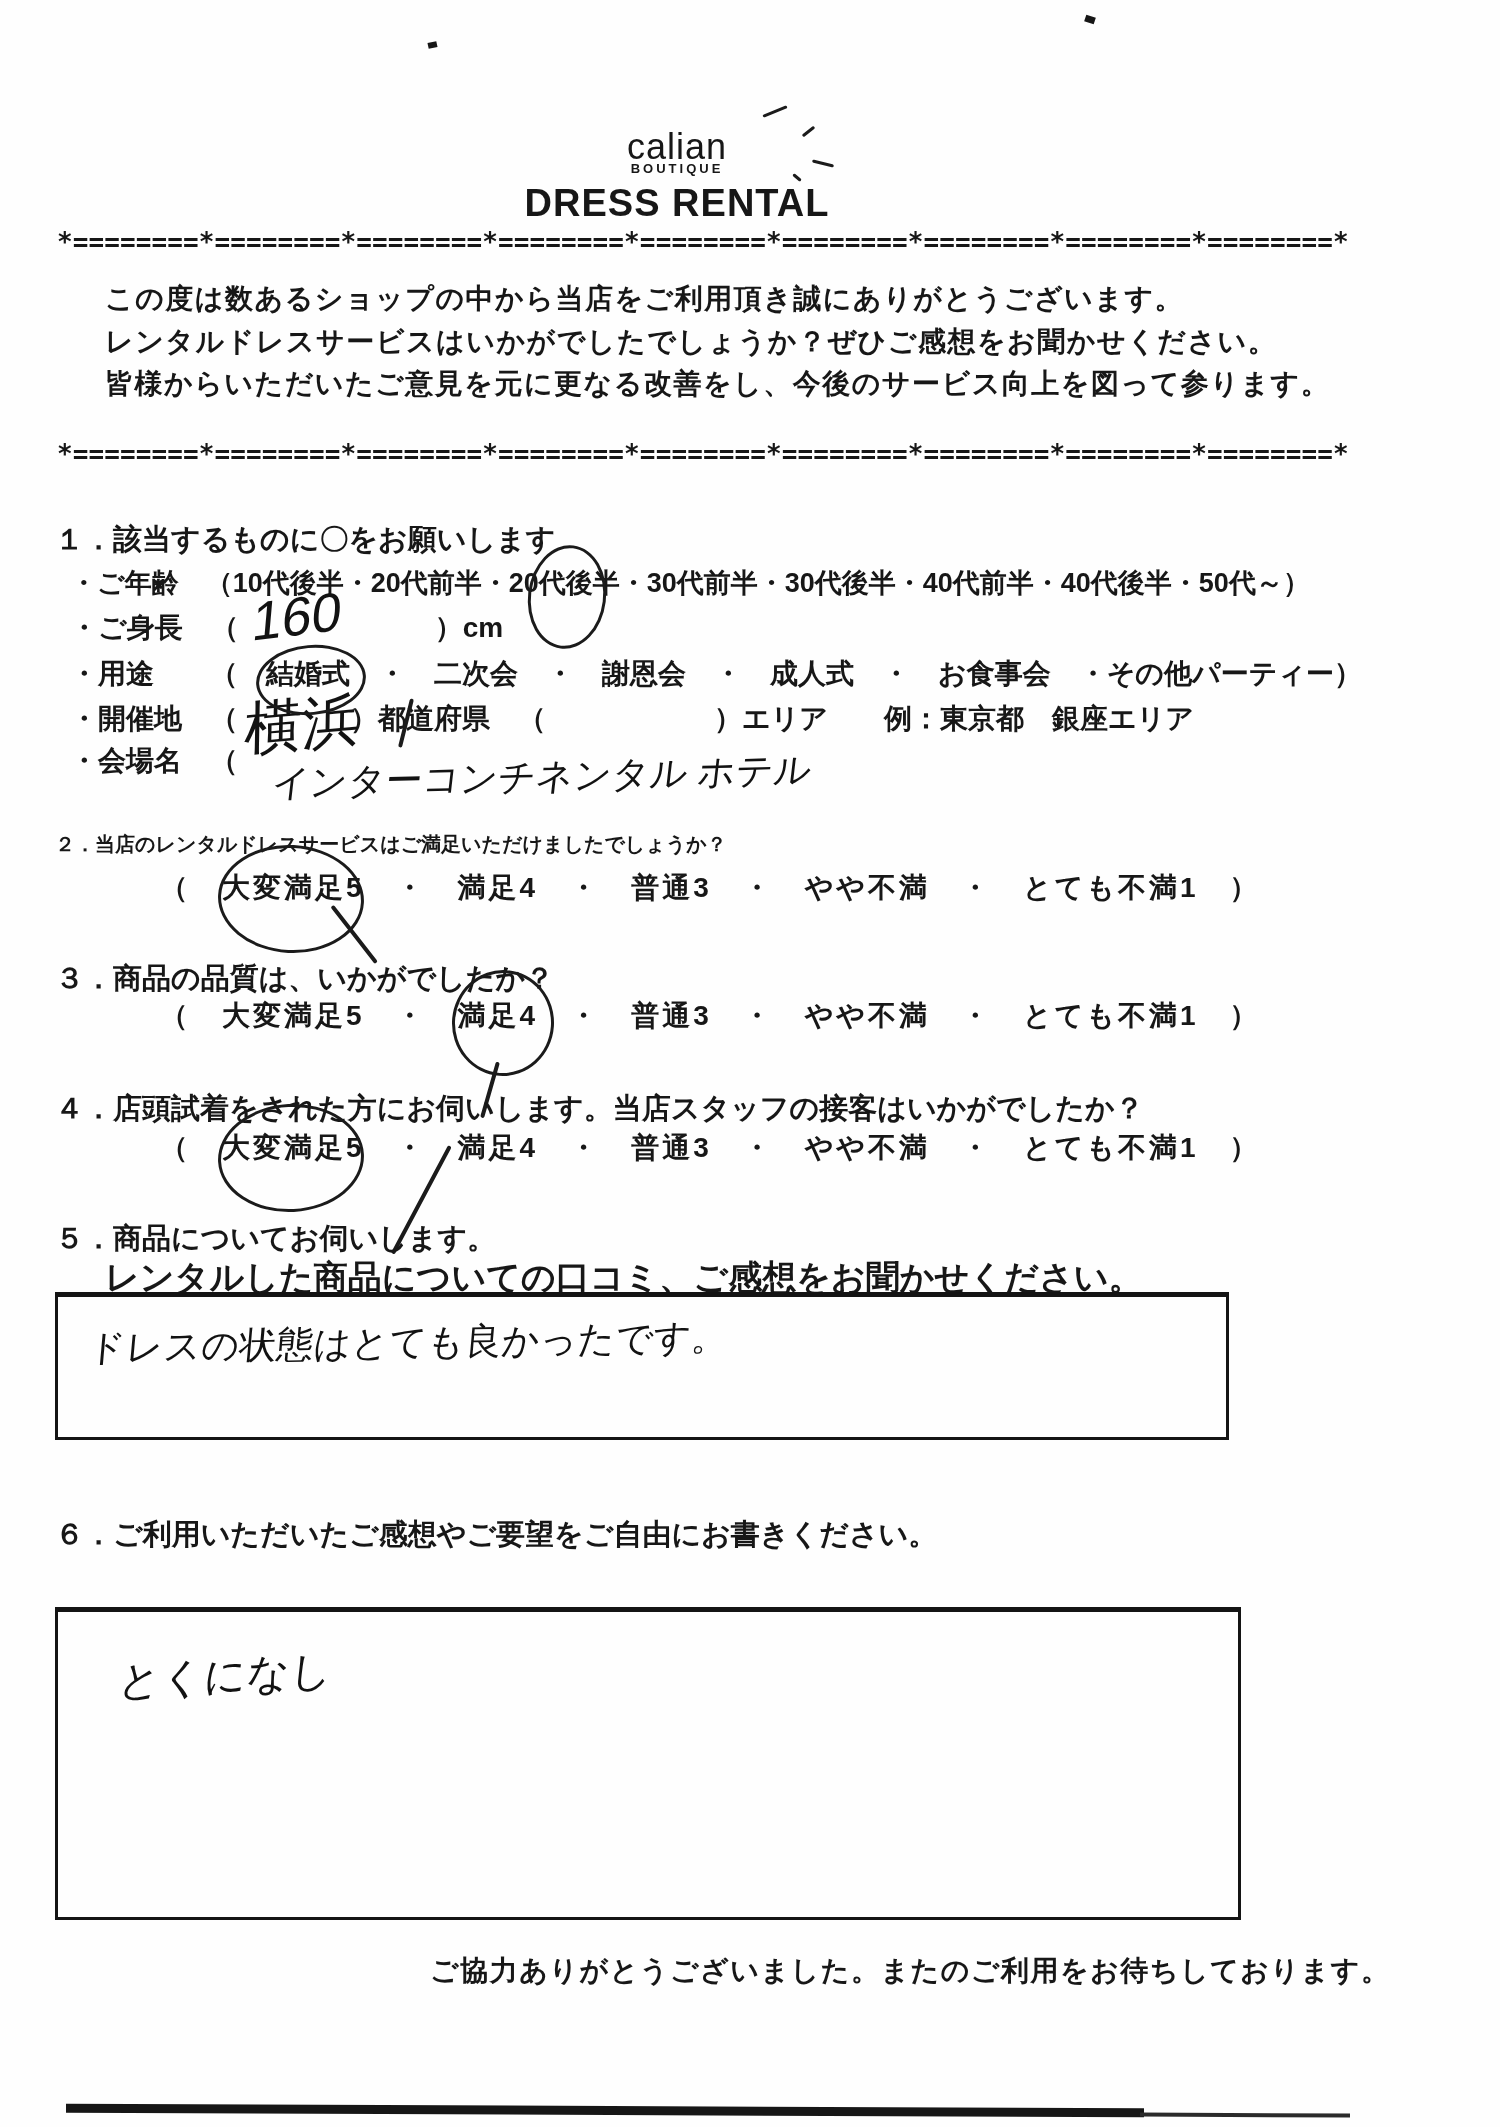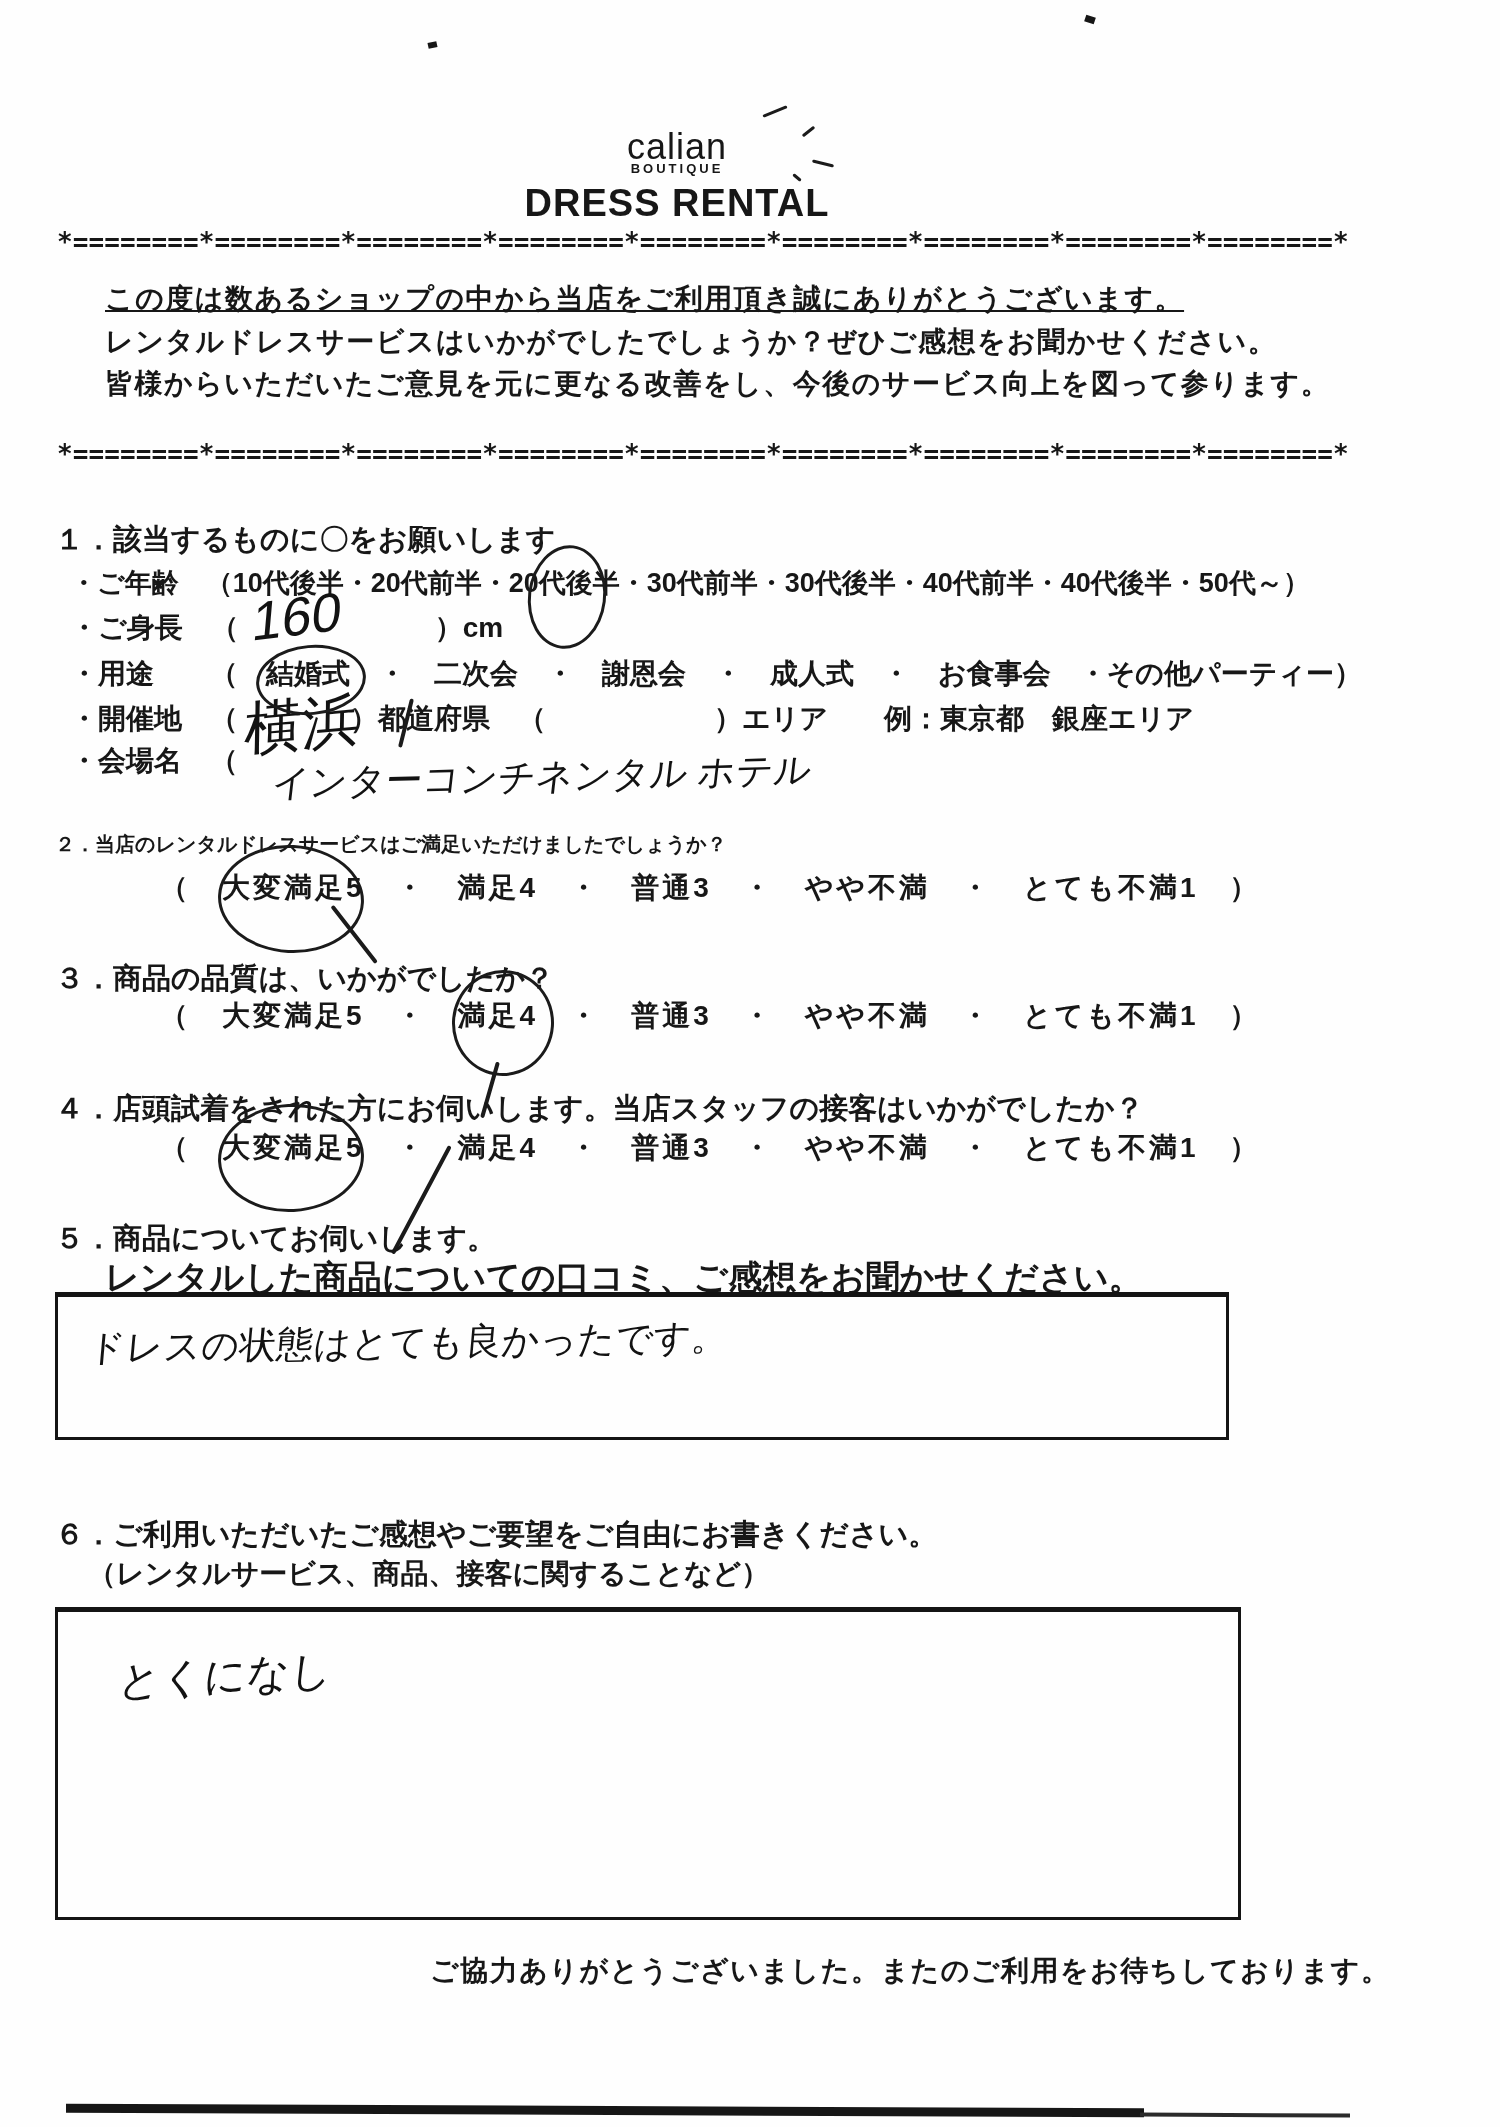--- a/index.html
+++ b/index.html
@@ -30,21 +30,21 @@
 
   <div class="stroke" style="left:762px;top:110px;width:26px;height:3px;transform:rotate(-22deg);"></div>
   <div class="stroke" style="left:801px;top:130px;width:15px;height:3px;transform:rotate(-38deg);"></div>
   <div class="stroke" style="left:812px;top:162px;width:22px;height:3px;transform:rotate(14deg);"></div>
   <div class="stroke" style="left:792px;top:176px;width:10px;height:3px;transform:rotate(40deg);"></div>
   <div class="artifact" style="left:1085px;top:16px;width:10px;height:7px;transform:rotate(18deg);"></div>
   <div class="artifact" style="left:428px;top:42px;width:9px;height:6px;transform:rotate(-12deg);"></div>
 
   <div class="abs divider" style="left:57px;top:228px;">*========*========*========*========*========*========*========*========*========*</div>
 
-  <div class="abs print" style="left:105px;top:283px;font-size:28px;letter-spacing:1.5px;text-decoration:underline;">この度は数あるショップの中から当店をご利用頂き誠にありがとうございます。</div>
+  <div class="abs print" style="left:105px;top:283px;font-size:28px;letter-spacing:1.5px;">この度は数あるショップの中から当店をご利用頂き誠にありがとうございます。</div>
   <div class="abs print" style="left:105px;top:326px;font-size:28px;letter-spacing:1.5px;">レンタルドレスサービスはいかがでしたでしょうか？ぜひご感想をお聞かせください。</div>
   <div class="abs print" style="left:105px;top:368px;font-size:28px;letter-spacing:1.5px;">皆様からいただいたご意見を元に更なる改善をし、今後のサービス向上を図って参ります。</div>
 
   <div class="abs divider" style="left:57px;top:440px;">*========*========*========*========*========*========*========*========*========*</div>
 
   <div class="abs heading" style="left:55px;top:523px;font-size:29px;">１．該当するものに〇をお願いします</div>
   <div class="abs print" style="left:70px;top:568px;font-size:27px;">・ご年齢　（10代後半・20代前半・20代後半・30代前半・30代後半・40代前半・40代後半・50代～）</div>
   <div class="abs print" style="left:70px;top:612px;font-size:28px;">・ご身長　（　　　　　　　）cm</div>
   <div class="abs print" style="left:70px;top:658px;font-size:28px;">・用途　　（　結婚式　・　二次会　・　謝恩会　・　成人式　・　お食事会　・その他パーティー）</div>
   <div class="abs print" style="left:70px;top:703px;font-size:28px;">・開催地　（　　　　）都道府県　（　　　　　　）エリア　　例：東京都　銀座エリア</div>
@@ -72,21 +72,20 @@
   <div class="abs print" style="left:160px;top:1132px;font-size:28px;letter-spacing:3px;">（　大変満足5　・　満足4　・　普通3　・　やや不満　・　とても不満1　）</div>
   <div class="circle" style="left:218px;top:1104px;width:140px;height:102px;transform:rotate(-3deg);" title="大変満足5"></div>
   <div class="stroke" style="left:448px;top:1146px;width:4px;height:122px;transform:rotate(28deg);transform-origin:top center;"></div>
 
   <div class="abs heading" style="left:55px;top:1222px;font-size:29px;">５．商品についてお伺いします。</div>
   <div class="abs heading" style="left:105px;top:1258px;font-size:34px;">レンタルした商品についての口コミ、ご感想をお聞かせください。</div>
   <div class="box" style="left:55px;top:1292px;width:1168px;height:140px;"></div>
   <div class="hw" style="left:88px;top:1318px;font-size:37px;transform:rotate(-1deg) skewX(-6deg);">ドレスの状態はとても良かったです。</div>
 
   <div class="abs heading" style="left:55px;top:1518px;font-size:29px;">６．ご利用いただいたご感想やご要望をご自由にお書きください。</div>
-  <div class="abs heading" style="left:88px;top:1558px;font-size:28px;">（レンタルサービス、商品、接客に関することなど）</div>
   <div class="box" style="left:55px;top:1607px;width:1180px;height:305px;"></div>
   <div class="hw" style="left:118px;top:1648px;font-size:42px;transform:rotate(-3deg) skewX(-8deg);">とくになし</div>
 
   <div class="abs heading" style="left:430px;top:1955px;font-size:28px;letter-spacing:1.5px;">ご協力ありがとうございました。またのご利用をお待ちしております。</div>
 
   <div class="artifact" style="left:66px;top:2106px;width:1078px;height:9px;transform:rotate(0.25deg);"></div>
   <div class="artifact" style="left:1140px;top:2113px;width:210px;height:4px;transform:rotate(0.3deg);background:#2b2b2b;"></div>
 
 </div>
 

